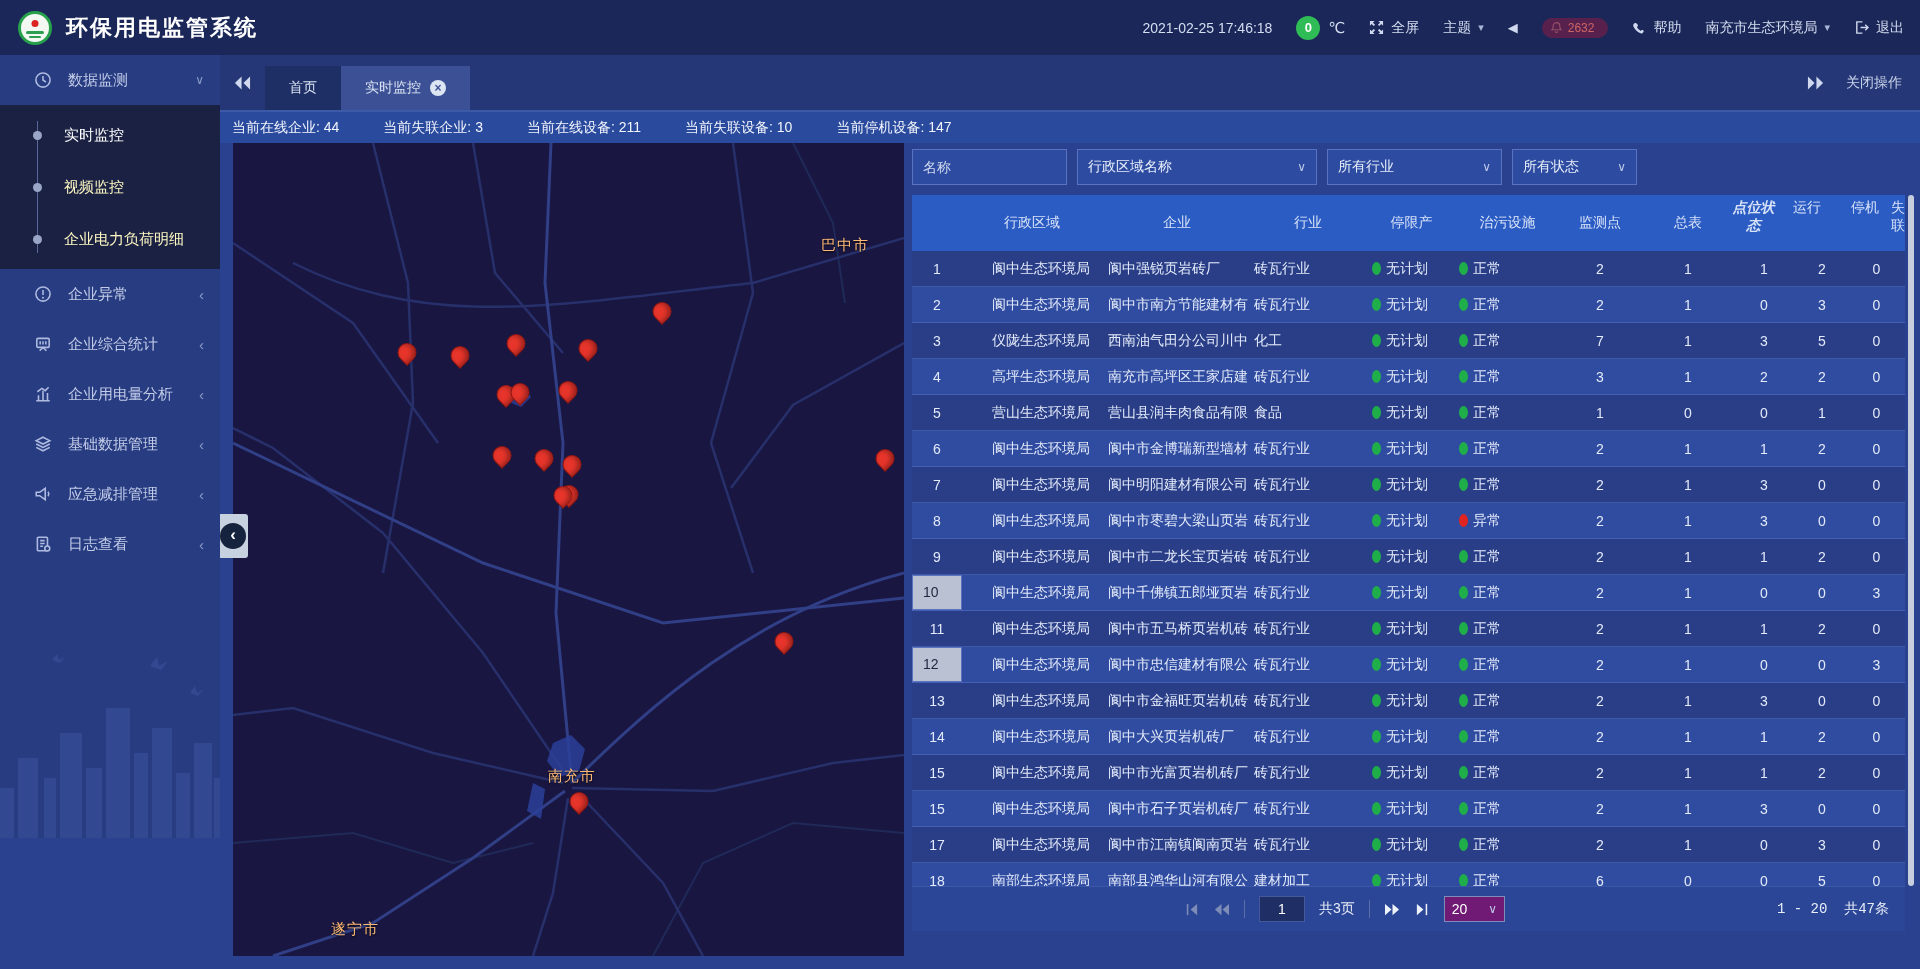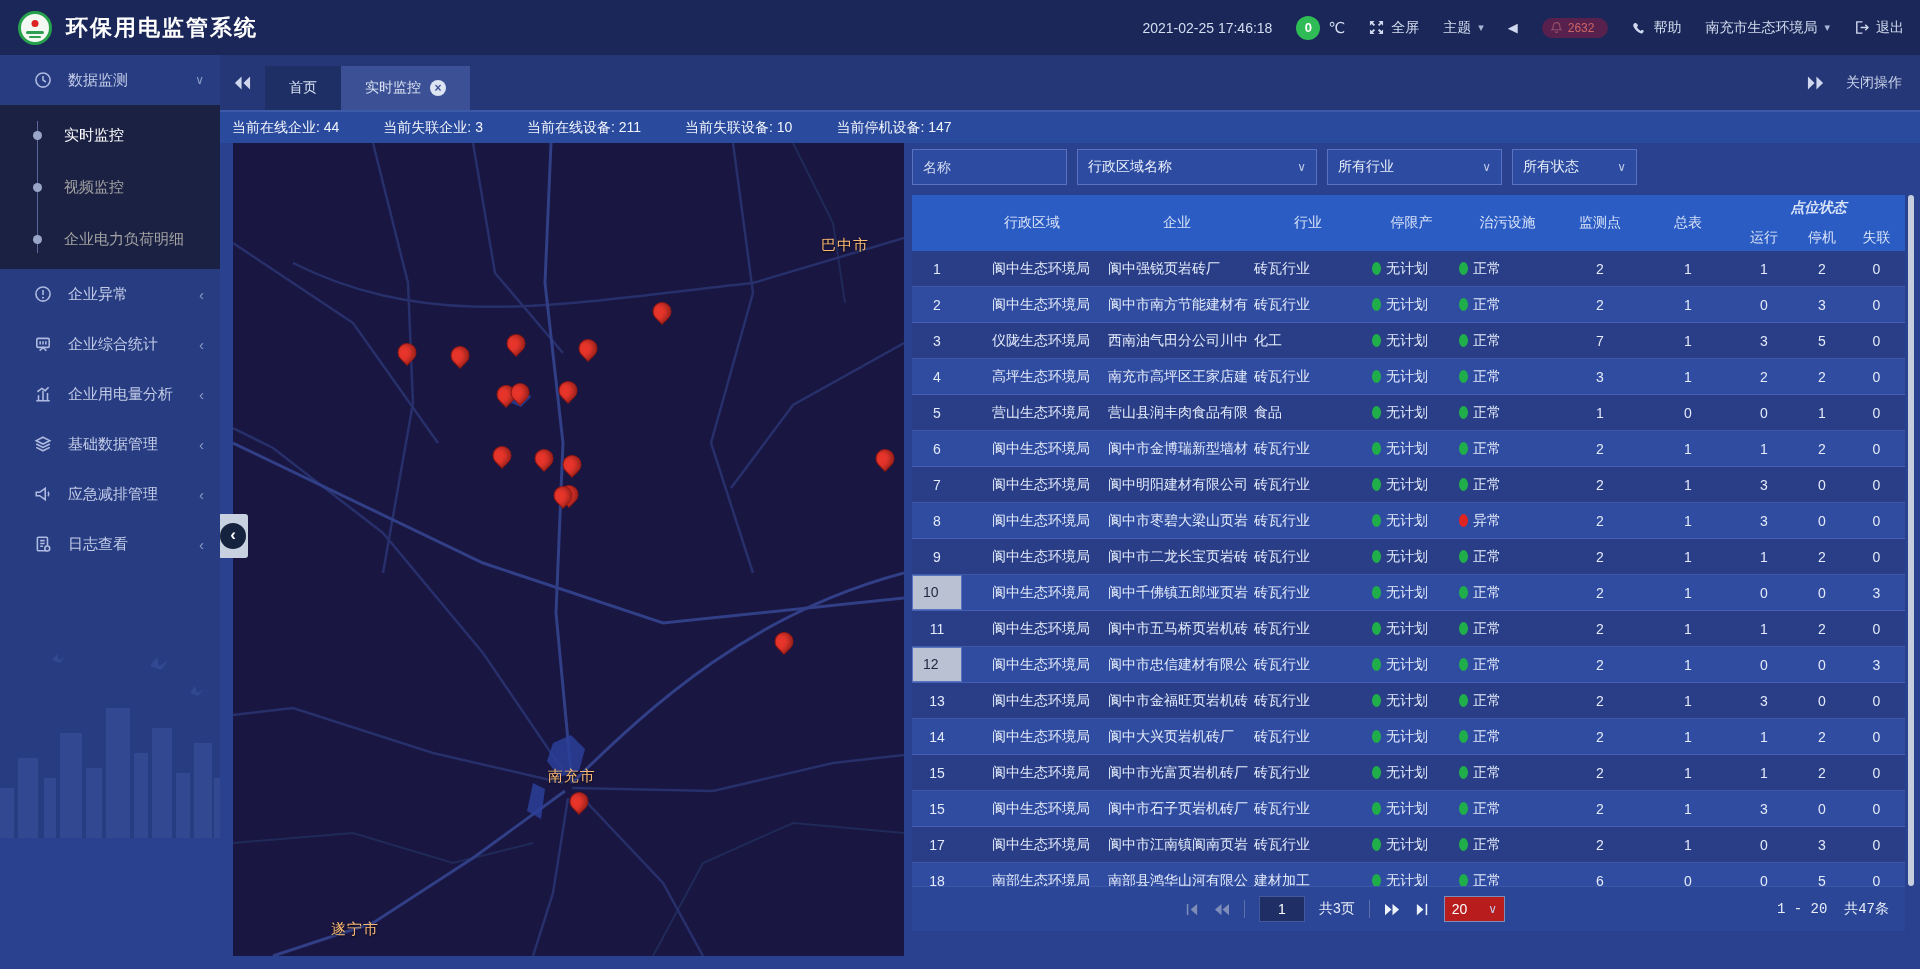--- a/index.html
+++ b/index.html
@@ -33,21 +33,21 @@
   
   aside{position:absolute;left:0;top:55px;bottom:0;width:220px;background:#283c82;z-index:20;overflow:hidden;}
   .mitem{position:relative;height:50px;display:flex;align-items:center;gap:16px;padding-left:34px;
     font-size:15px;color:#c3cde8;cursor:pointer;}
   .mitem .chev{position:absolute;right:16px;font-size:15px;color:#8e9cc6;}
   .mitem .chev.down{font-size:12px;}
   .micon{width:18px;height:18px;flex:0 0 18px;}
   .submenu{position:relative;background:#1b2143;padding:4px 0;}
   .subline{position:absolute;left:37px;top:16px;bottom:16px;width:1px;background:#5a679a;}
   .sitem{position:relative;height:52px;display:flex;align-items:center;padding-left:64px;
-    font-size:15px;color:#a3a3a3;cursor:pointer;}
+    font-size:15px;color:#fef9c3;cursor:pointer;}
   .sitem .dot{position:absolute;left:33px;width:9px;height:9px;border-radius:50%;background:#9aa6c8;}
   .sitem.active{color:#ffffff;}
   .skyline{position:absolute;bottom:0;left:0;}
 
   
   .main{position:absolute;left:220px;top:55px;right:0;bottom:0;}
   .tabbar{position:relative;height:55px;background:#253776;border-bottom:2px solid #3d5aa8;
     display:flex;align-items:flex-end;}
   .tnav{align-self:center;padding:0 14px;cursor:pointer;color:#cfd8ee;display:inline-flex;}
   .tab{height:44px;display:flex;align-items:center;gap:9px;padding:0 24px;font-size:14px;
@@ -103,21 +103,21 @@
   .c-company{width:150px;flex:0 0 150px;padding-left:6px;}
   .c-industry{width:112px;flex:0 0 112px;padding-left:2px;}
   .c-stop{width:95px;flex:0 0 95px;padding-left:8px;}
   .c-fac{width:97px;flex:0 0 97px;}
   .c-monitor{width:88px;flex:0 0 88px;text-align:center;}
   .c-total{width:88px;flex:0 0 88px;text-align:center;}
   .c-run{width:64px;flex:0 0 64px;text-align:center;display:inline-block;}
   .c-halt{width:52px;flex:0 0 52px;text-align:center;display:inline-block;}
   .c-lost{flex:1;text-align:center;display:inline-block;}
   .thead .c-region,.thead .c-company,.thead .c-industry,.thead .c-stop,.thead .c-fac{padding-left:0;text-align:center;}
-  .pgroup{flex:1;display:flex;flex-direction:column;justify-content:space-between;height:48px;}
+  .pgroup{flex:1;display:flex;flex-direction:row;justify-content:center;height:48px;}
   .pg-title{text-align:center;font-style:italic;font-weight:bold;font-size:14px;}
   .pg-subs{display:flex;}
 
   .tbody{position:absolute;left:0;top:102px;width:100%;height:635px;overflow:hidden;}
   .trow{display:flex;align-items:center;height:36px;box-sizing:border-box;
     border-bottom:1px solid rgba(92,122,205,.45);font-size:14px;color:#e3eafa;cursor:pointer;}
   .trow:nth-child(odd){background:#293e87;}
   .trow:nth-child(even){background:#304ca0;}
   .c-num.sel{background:#b9c1d2;color:#1d2740;height:100%;line-height:35px;}
   .dot{display:inline-block;width:9px;height:13px;border-radius:50%;margin-right:5px;vertical-align:-2px;}
@@ -127,21 +127,21 @@
   .scrollbar{position:absolute;right:-9px;top:46px;width:6px;height:691px;background:#c7cfdf;border-radius:3px;}
 
   .pager{position:absolute;left:0;top:737px;width:100%;height:44px;background:#2b4696;
     border-top:1px solid #3a57a8;display:flex;align-items:center;font-size:14px;color:#e8edf8;}
   .pcenter{flex:1;display:flex;align-items:center;justify-content:center;gap:14px;}
   .picon{display:inline-flex;cursor:pointer;color:#eef2fa;}
   .picon.dis{color:#7e8cb8;}
   .pdiv{width:1px;height:18px;background:#5a6fa8;}
   .pinput{width:46px;height:26px;box-sizing:border-box;background:#1f2f66;border:1px solid #44589c;
     color:#fff;text-align:center;font-size:14px;outline:none;font-family:inherit;}
-  .psize{height:26px;box-sizing:border-box;background:#b91c1c;border:1px solid #7e8cb8;color:#fff;
+  .psize{height:26px;box-sizing:border-box;background:#701a75;border:1px solid #7e8cb8;color:#fff;
     display:inline-flex;align-items:center;padding:0 7px;gap:13px;font-size:14px;cursor:pointer;}
   .prange{padding-right:16px;white-space:nowrap;font-family:Liberation Mono, monospace;}
 </style>
 </head>
 <body>
 
 <div class="app">
 
   <header>
     <div class="brand">

